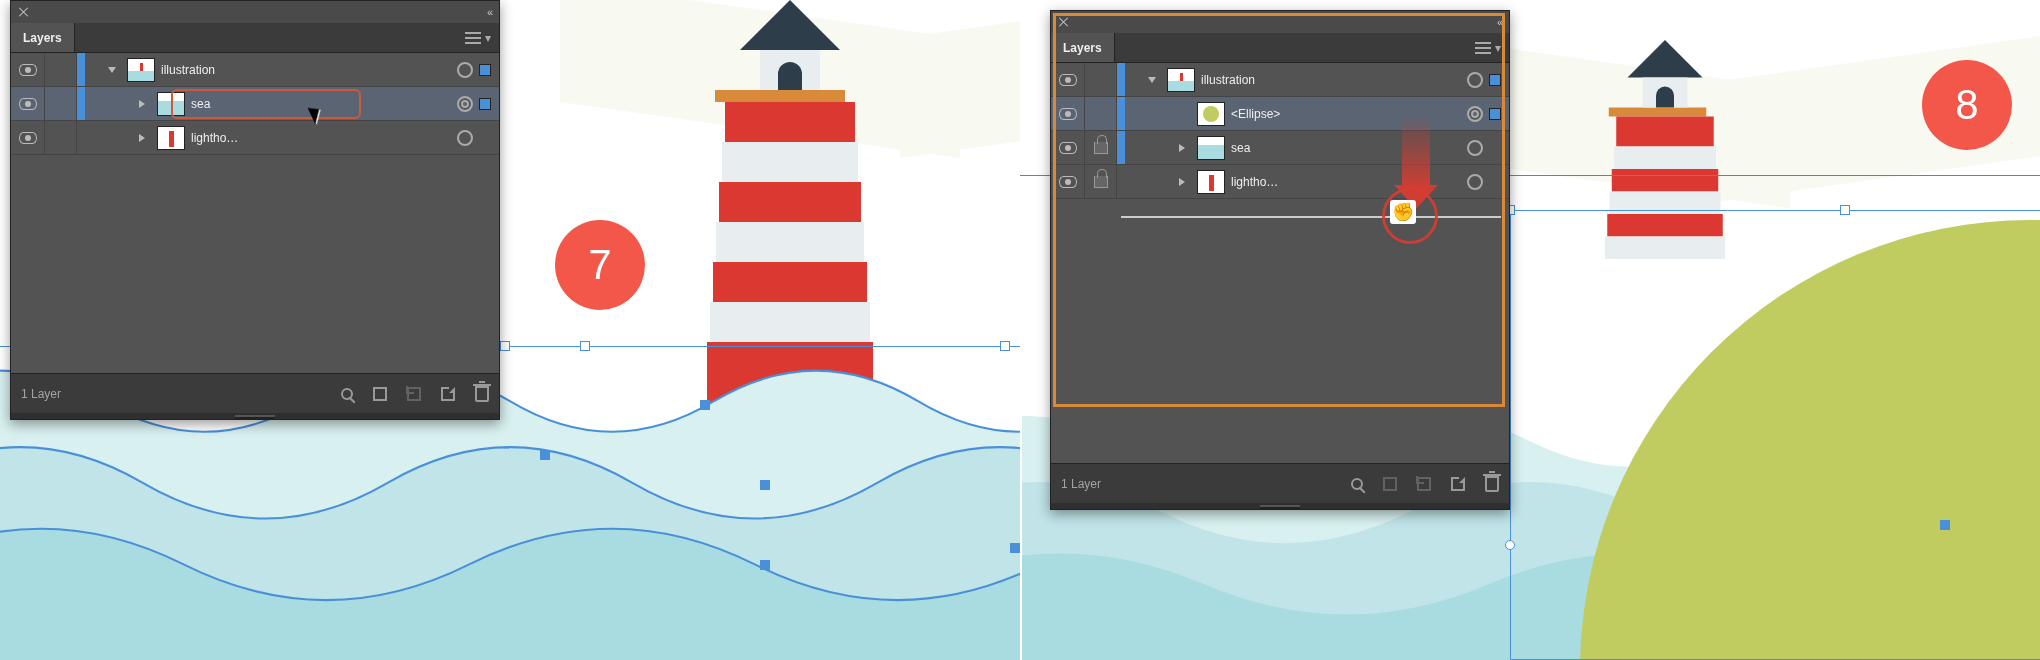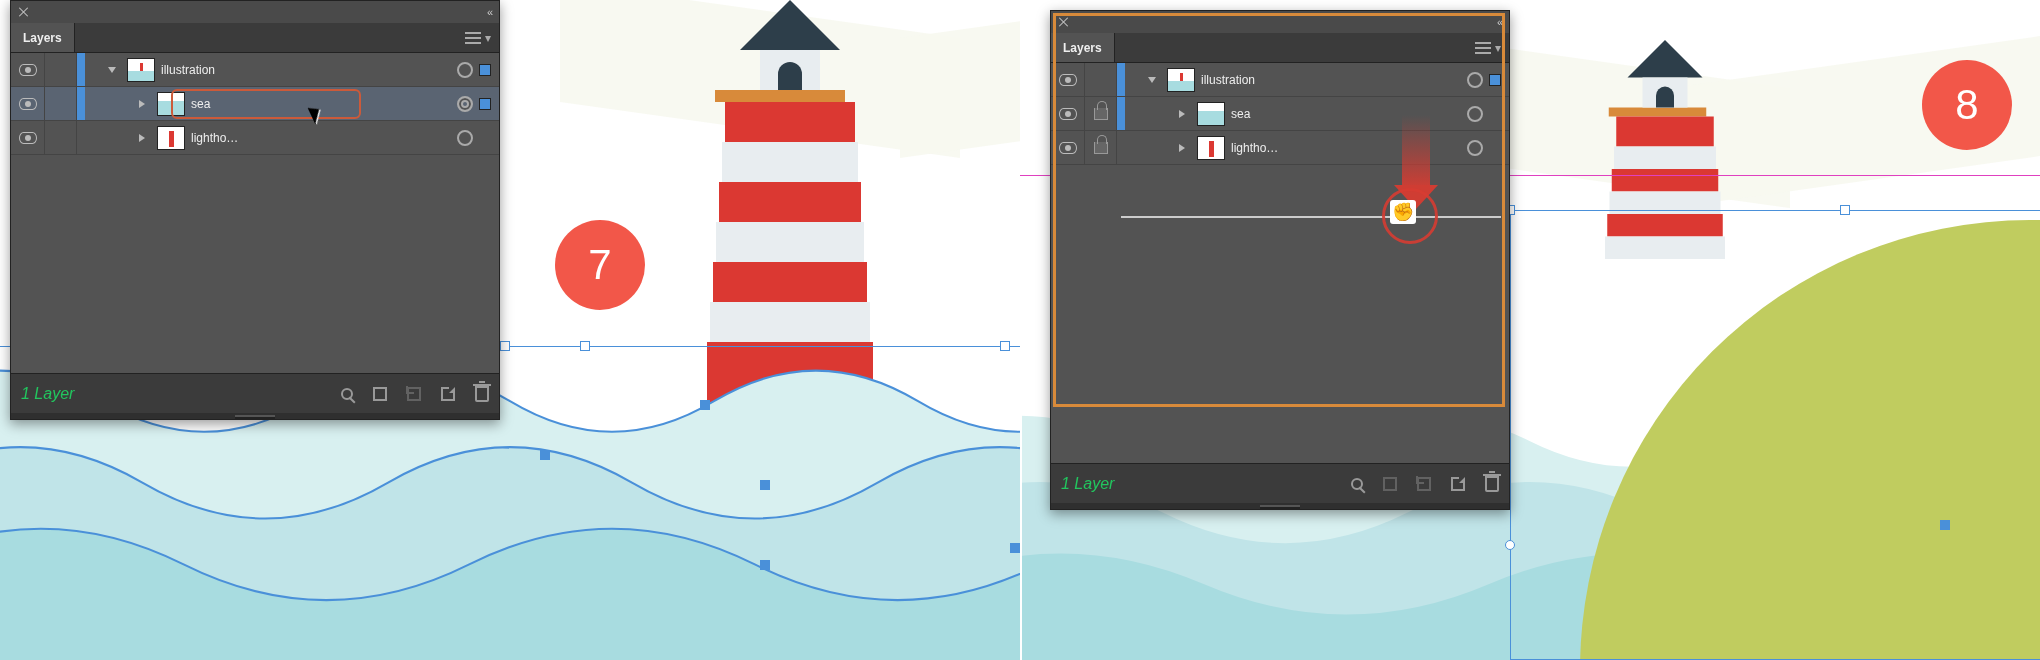--- a/index.html
+++ b/index.html
@@ -70,21 +70,21 @@
 .disclosure.hidden { visibility: hidden; }
 .thumb { width: 28px; height: 24px; background: #fff; border: 1px solid #222; margin: 0 6px; position: relative; overflow: hidden; }
 .layer-name { flex: 1; color: #eee; white-space: nowrap; overflow: hidden; text-overflow: ellipsis; }
 .target-ring { width: 16px; height: 16px; border: 2px solid #aaa; border-radius: 50%; margin: 0 6px; }
 .target-ring.double { box-shadow: inset 0 0 0 2px #535353, inset 0 0 0 4px #aaa; }
 .color-chip { width: 12px; height: 12px; background: #4a90d9; margin-right: 8px; border: 1px solid #222; }
 .rename-outline { position: absolute; border: 2px solid #cc5a3a; border-radius: 6px; pointer-events: none; }
 .cursor-arrow { position: absolute; width: 0; height: 0; border-left: 10px solid #000; border-top: 6px solid transparent; border-bottom: 12px solid transparent; transform: rotate(-25deg); filter: drop-shadow(1px 1px 0 #fff); }
 
 .panel-footer { height: 40px; background: #3b3b3b; border-top: 1px solid #222; display: flex; align-items: center; padding: 0 10px; }
-.footer-label { color: #22c55e; font-size: 16px; margin-right: auto; font-style: italic; }
+.footer-label { color: #a3a3a3; font-size: 12px; margin-right: auto; }
 .footer-icons { display: flex; gap: 20px; align-items: center; }
 .ft-icon { width: 18px; height: 18px; position: relative; opacity: 0.85; }
 .ft-search { border: 2px solid #aaa; border-radius: 50%; width: 12px; height: 12px; }
 .ft-search::after { content: ""; position: absolute; width: 2px; height: 8px; background: #aaa; bottom: -6px; right: -2px; transform: rotate(-45deg); }
 .ft-square { border: 2px solid #aaa; width: 14px; height: 14px; }
 .ft-make { border: 2px solid #aaa; width: 14px; height: 14px; }
 .ft-make::after { content:""; position:absolute; width:6px; height:6px; border-left:2px solid #aaa; border-bottom:2px solid #aaa; top:-3px; left:-3px;}
 .ft-new { border: 2px solid #aaa; width: 14px; height: 14px; position: relative; }
 .ft-new::after { content: ""; position: absolute; border-top: 6px solid #3b3b3b; border-right: 6px solid #aaa; top: -2px; right: -2px; }
 .ft-trash { width: 14px; height: 16px; border: 2px solid #aaa; border-radius: 0 0 2px 2px; position: relative; }
@@ -296,20 +296,33 @@
           <div class="col-lock"></div>
           <div class="indent-bar indent-blue"></div>
           <div style="width:18px"></div>
           <div class="disclosure open"></div>
           <div class="thumb thumb-illus"></div>
           <span class="layer-name">illustration</span>
           <div class="target-ring"></div>
           <div class="color-chip"></div>
         </div>
 
+        <div class="layer-row selected">
+          <div class="col-vis">
+              <div class="eye-icon"></div>
+            </div>
+          <div class="col-lock"></div>
+          <div class="indent-bar indent-blue"></div>
+          <div style="width:48px"></div>
+          <div class="disclosure hidden"></div>
+          <div class="thumb thumb-ellipse"></div>
+          <span class="layer-name">&lt;Ellipse&gt;</span>
+          <div class="target-ring double"></div>
+          <div class="color-chip"></div>
+        </div>
 
         <div class="layer-row">
           <div class="col-vis">
               <div class="eye-icon"></div>
             </div>
           <div class="col-lock">
               <div class="lock-icon"></div>
             </div>
           <div class="indent-bar indent-blue"></div>
           <div style="width:48px"></div>

